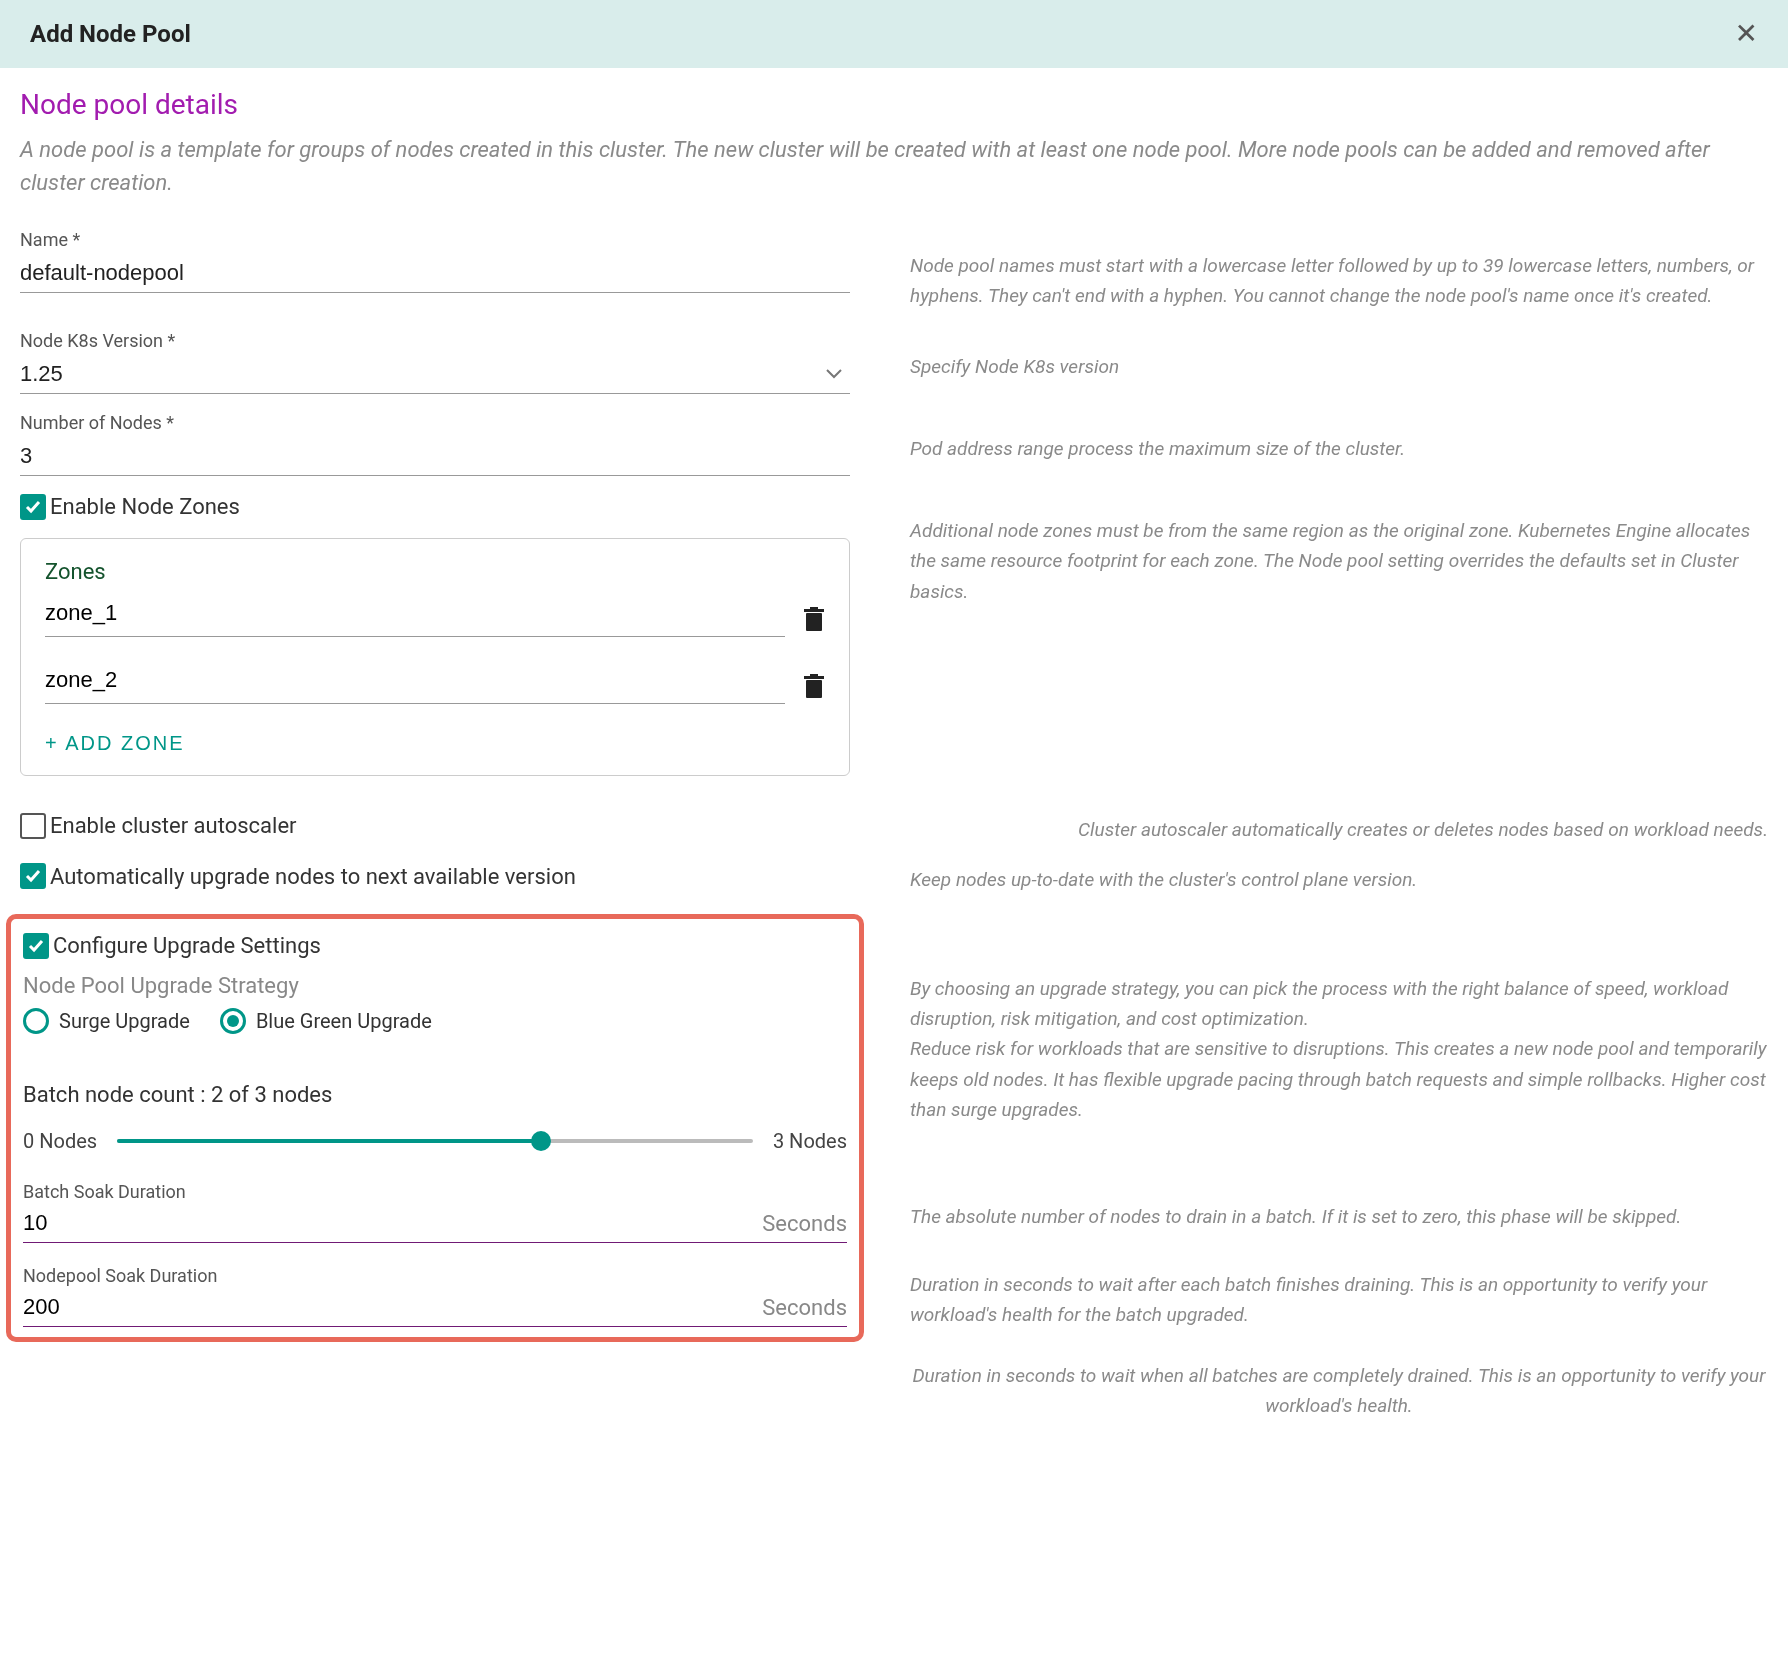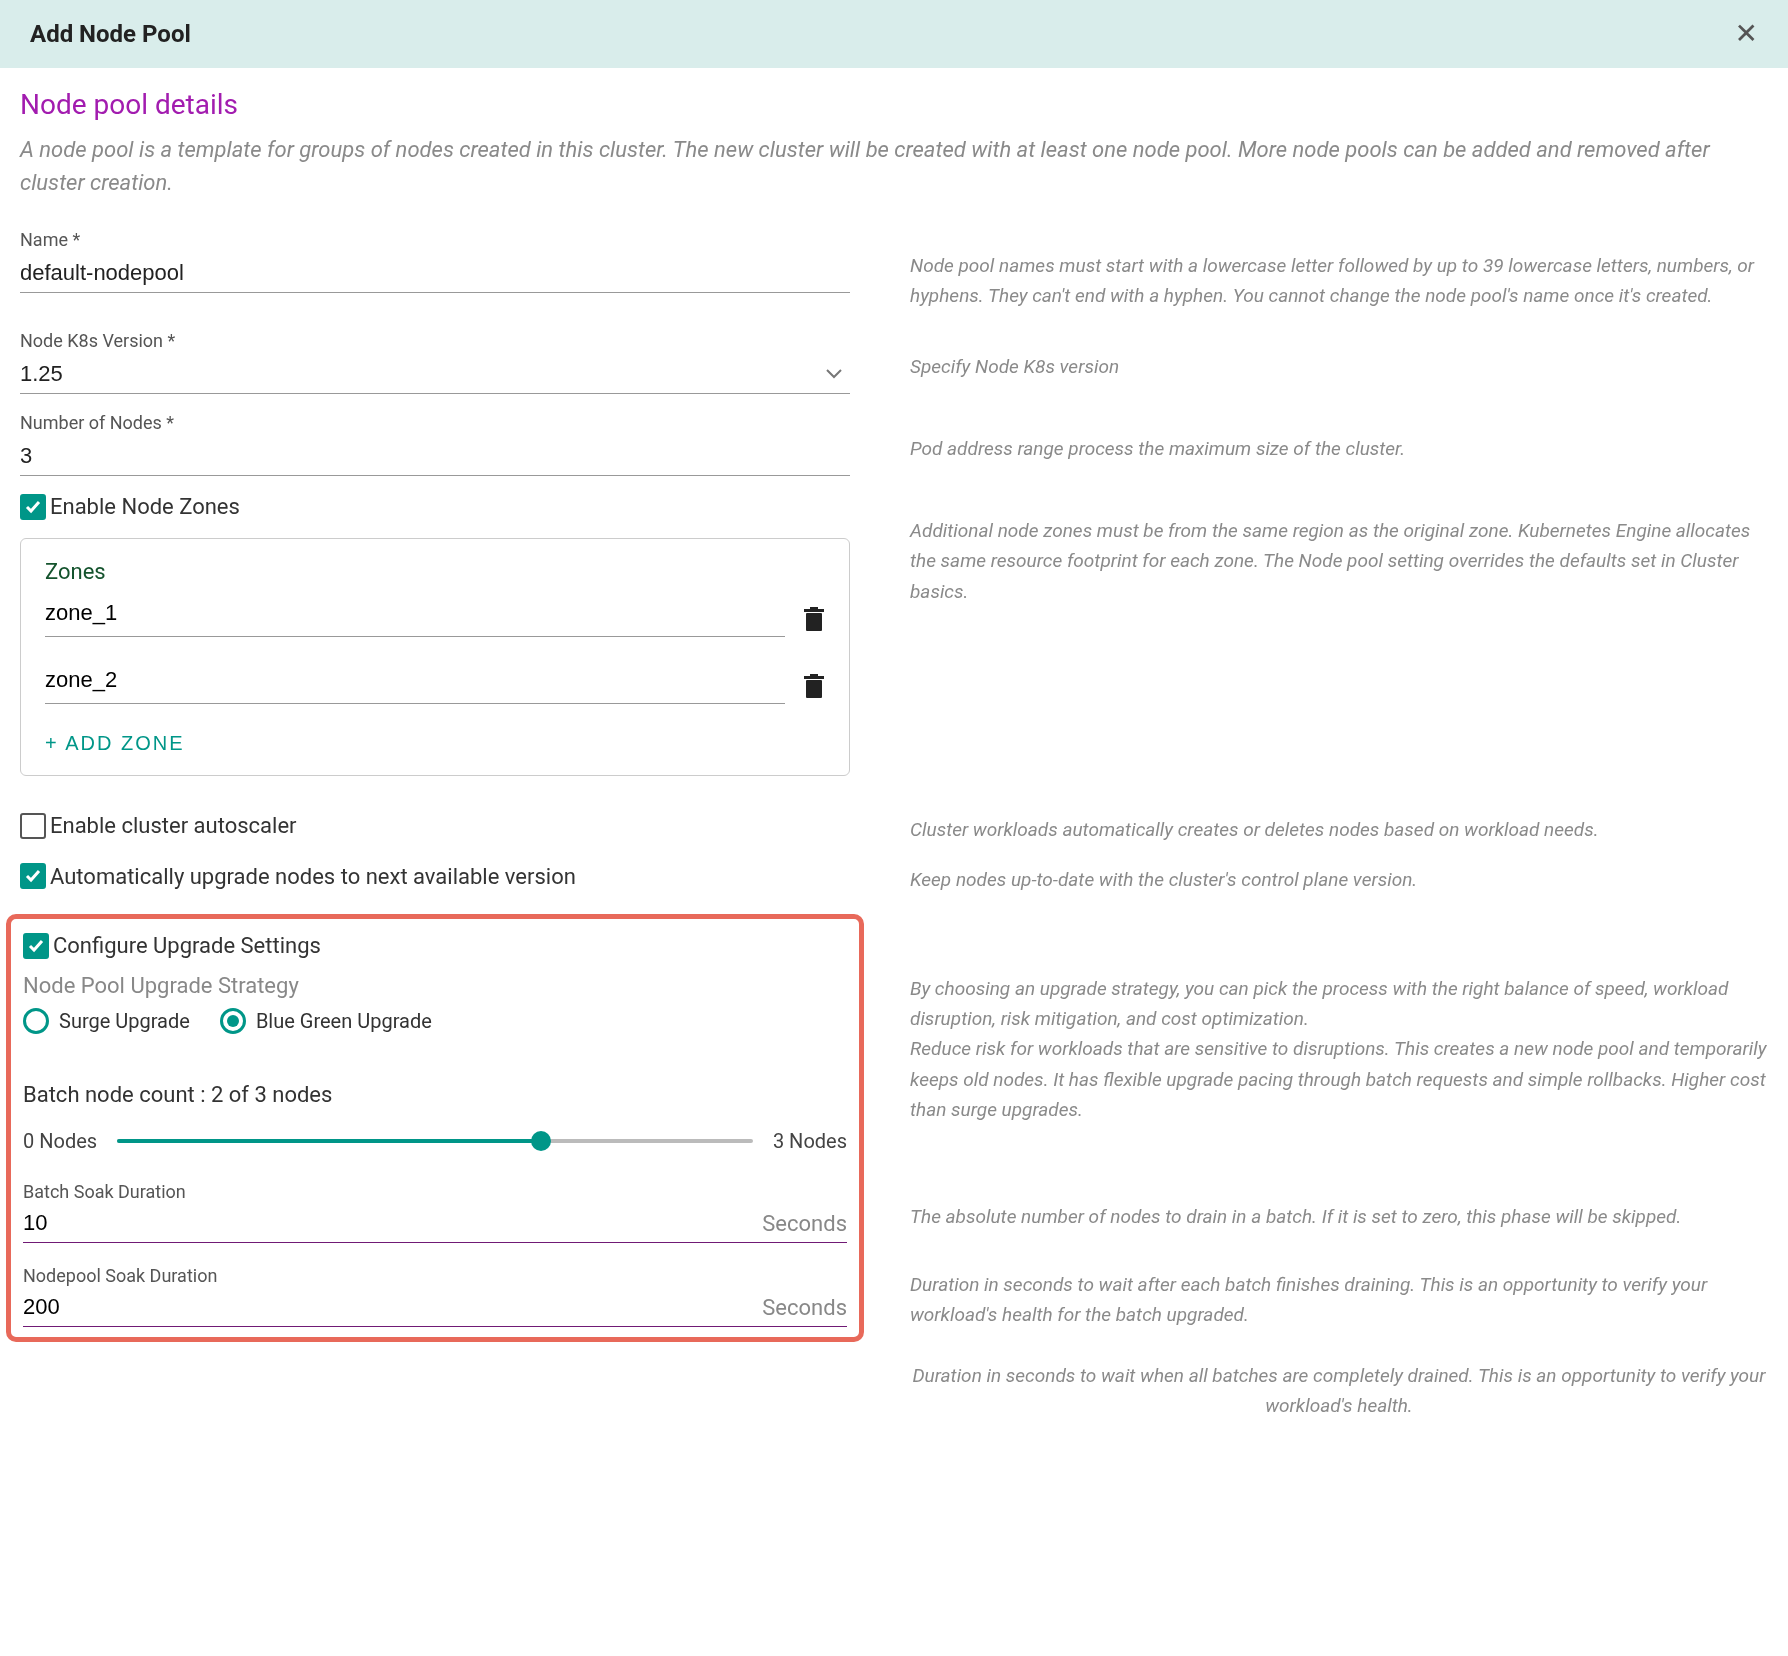--- a/index.html
+++ b/index.html
@@ -350,29 +350,29 @@
         </div>
 
         <button class="add-zone-btn">+ ADD ZONE</button>
       </div>
     </div>
     <div class="right-col">
       <div class="help-text">Additional node zones must be from the same region as the original zone. Kubernetes Engine allocates the same resource footprint for each zone. The Node pool setting overrides the defaults set in Cluster basics.</div>
     </div>
   </div>
 
-  <div class="row" style="margin-top:37px;">
+  <div class="row" style="margin-top:37px;text-align:right;">
     <div class="left-col">
       <div class="checkbox-row">
         <span class="checkbox"></span>
         <span class="checkbox-label">Enable cluster autoscaler</span>
       </div>
     </div>
     <div class="right-col" style="padding-top:2px;">
-      <div class="help-text">Cluster workloads automatically creates or deletes nodes based on workload needs.</div>
+      <div class="help-text">Cluster autoscaler automatically creates or deletes nodes based on workload needs.</div>
     </div>
   </div>
 
   <div class="row">
     <div class="left-col">
       <div class="checkbox-row">
         <span class="checkbox checked">
           <svg width="18" height="18" viewBox="0 0 18 18">
               <path d="M3 9 L7 13 L15 4" stroke="#fff" stroke-width="3" fill="none"></path>
             </svg>

